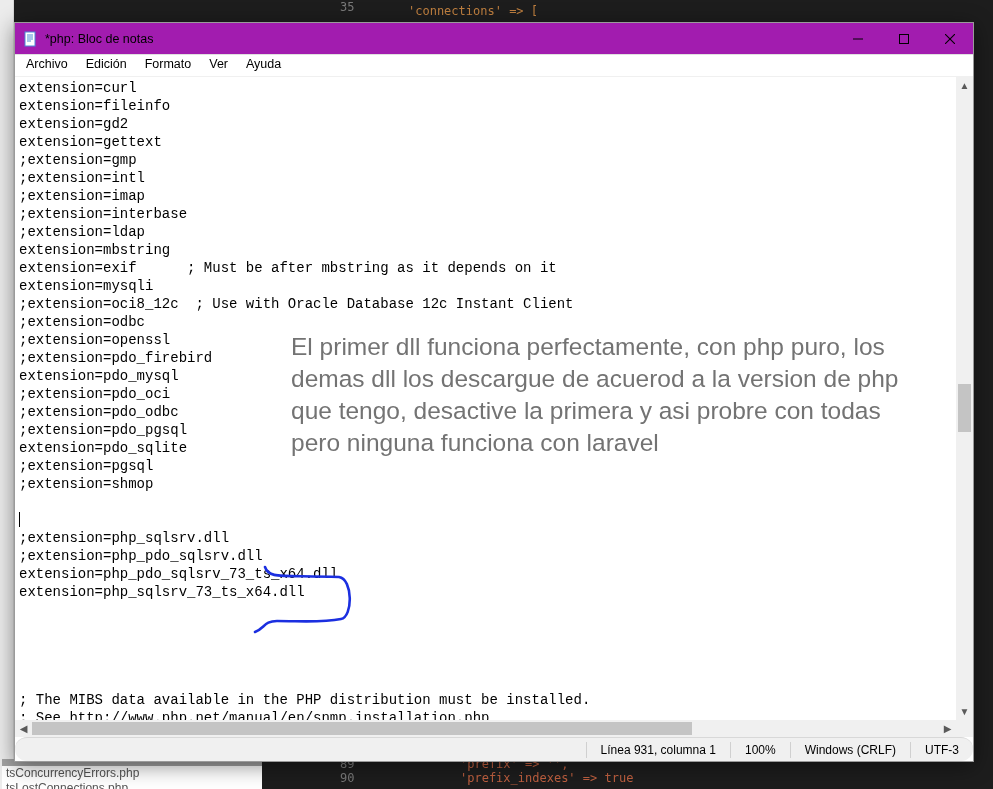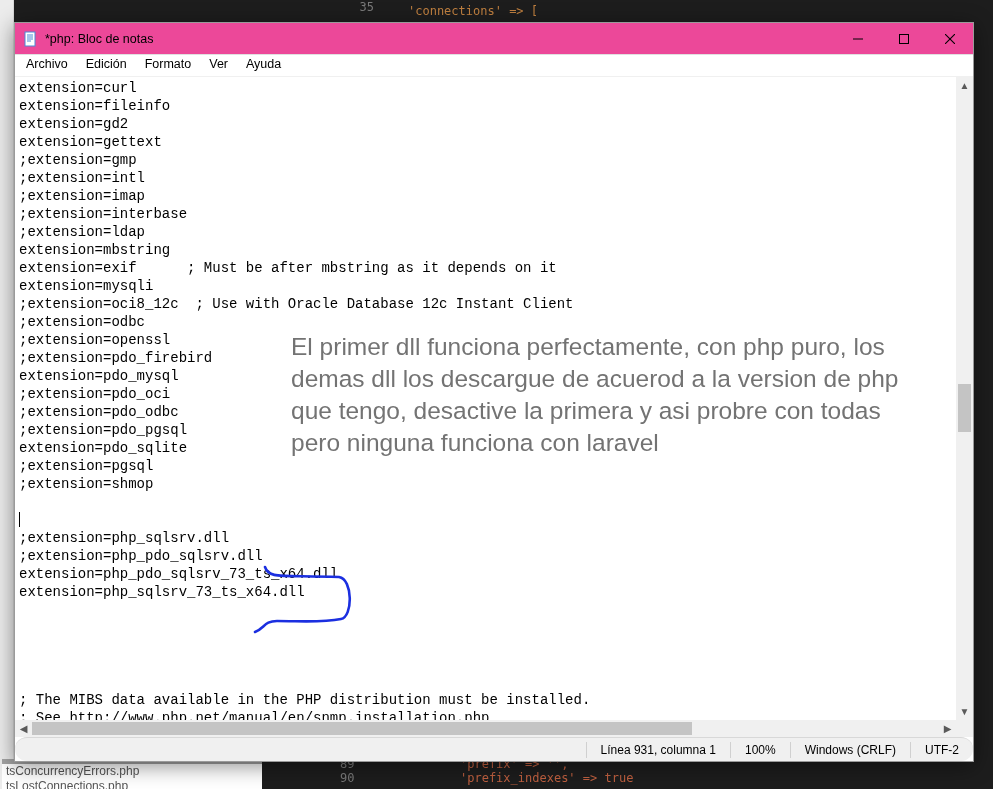--- a/index.html
+++ b/index.html
@@ -15,21 +15,21 @@
 
   
   .bg-editor {
     position:absolute;
     inset:0;
     background:#1d1d1d;
   }
   .bg-gutter {
     position:absolute; left:340px; top:0; width:40px; height:24px;
     color:#7a7a7a; font-family:Consolas,monospace; font-size:12px;
-    text-align:right; padding-right:6px;
+    padding-right:6px;
   }
   .bg-line {
     position:absolute; left:408px; top:4px;
     color:#c08040; font-family:Consolas,monospace; font-size:12px;
   }
   .bg-bottom {
     position:absolute; left:340px; bottom:0; right:0; height:32px;
     color:#7a7a7a; font-family:Consolas,monospace; font-size:12px;
     overflow:hidden;
   }
@@ -42,40 +42,40 @@
     position:absolute;
     left:0; top:0; width:14px; height:789px;
     background:#ececec;
     border-right:1px solid #d8d8d8;
     font-size:11px; color:#555;
     overflow:hidden;
   }
   .left-bottom-file {
     position:absolute; left:2px; bottom:0; height:30px; width:260px;
     background:#ffffff; color:#555; font-size:12px;
-    border-top:5px solid #a3a3a3;
+    border-top:7px solid #a3a3a3;
     padding:0 4px; line-height:15px;
     overflow:hidden;
   }
 
   
   .window {
     position:absolute;
     left:14px; top:22px;
     width:960px; height:740px;
     background:#ffffff;
     border:1px solid #9a9a9a;
     display:flex; flex-direction:column;
     box-shadow: 0 4px 20px rgba(0,0,0,0.45);
   }
 
   .titlebar {
     height:32px;
     display:flex; align-items:center;
-    background:#ec4899;
+    background:#a21caf;
     border-bottom:1px solid #e0e0e0;
     font-size:12.5px; color:#000;
   }
   .titlebar .icon {
     width:16px; height:16px; margin:0 6px 0 8px;
   }
   .titlebar .title { flex:0 0 auto; }
   .titlebar .spacer { flex:1; }
   .tb-btn {
     width:46px; height:32px; display:flex; align-items:center; justify-content:center;
@@ -271,16 +271,16 @@
 
   <div class="statusbar">
     <div class="grow"></div>
     <div class="sep"></div>
     <div class="cell">Línea 931, columna 1</div>
     <div class="sep"></div>
     <div class="cell">100%</div>
     <div class="sep"></div>
     <div class="cell">Windows (CRLF)</div>
     <div class="sep"></div>
-    <div class="cell">UTF-2</div>
+    <div class="cell">UTF-3</div>
   </div>
 
 </div>
 
 </body></html>

